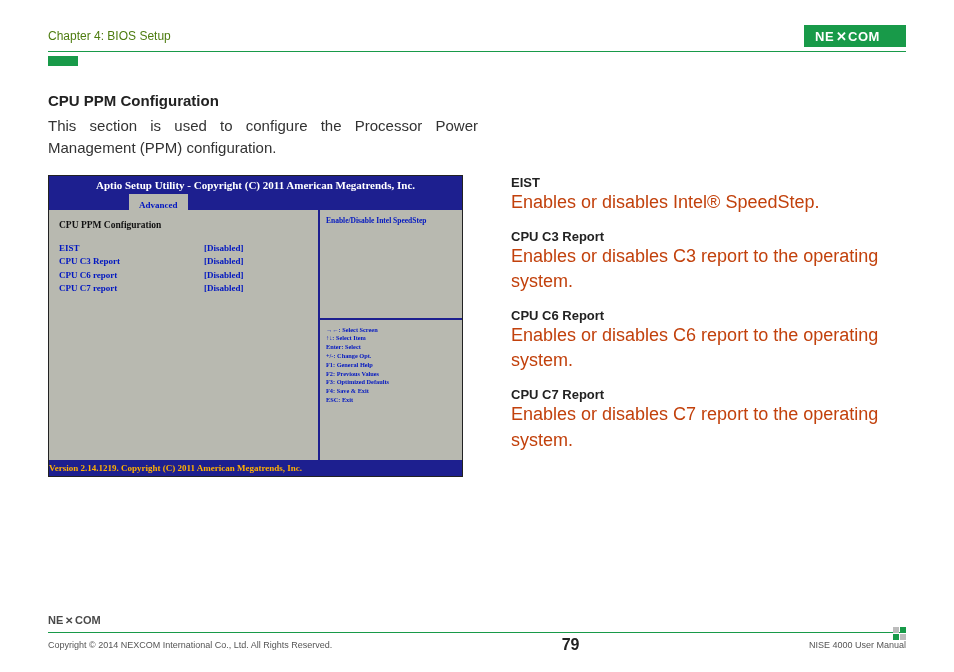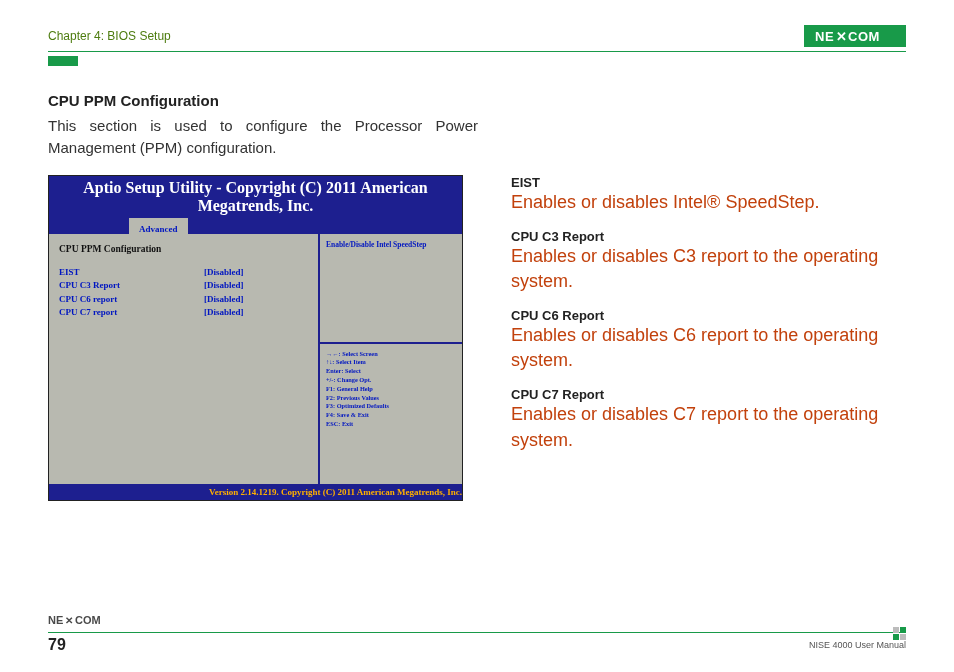--- a/index.html
+++ b/index.html
@@ -42,21 +42,21 @@
   .content { display: flex; margin-top: 16px; gap: 48px; }
   
   .bios {
     width: 415px;
     border: 1px solid #222;
     font-family: "Times New Roman", serif;
     background: #1d1f8f;
   }
   .bios-title {
     background: #1d1f8f; color: #fff; text-align: center;
-    font-size: 16px; font-weight: bold; padding: 3px 0;
+    font-size: 11px; font-weight: bold; padding: 3px 0;
   }
   .bios-tabs {
     background: #1d1f8f; height: 14px; position: relative;
   }
   .bios-tab-active {
     position: absolute; left: 80px; top: 0;
     background: #b8b9b0; color: #0016c1; font-size: 9px; font-weight: bold;
     padding: 6px 10px;
   }
   .bios-body {
@@ -82,21 +82,21 @@
   .bios-help-top {
     flex: 0 0 110px; padding: 6px 6px;
     font-size: 7.5px; font-weight: bold; color: #0016c1;
     border-bottom: 2px solid #1d1f8f;
   }
   .bios-help-bot {
     flex: 1; padding: 6px 6px;
     font-size: 6.3px; font-weight: bold; color: #0016c1; line-height: 1.4;
   }
   .bios-footer {
-    background: #1d1f8f; color: #ffb000; text-align: right;
+    background: #1d1f8f; color: #ffb000; text-align: left;
     font-size: 9px; font-weight: bold; padding: 3px 0;
   }
   
   .desc-col { flex: 1; }
   .desc-item { margin-bottom: 14px; }
   .desc-item .dt { font-size: 13px; font-weight: bold; color: #222; }
   .desc-item .dd { font-size: 18px; color: #c2410c; line-height: 1.4; }
   
   .page-footer {
     position: absolute; left: 48px; right: 48px; bottom: 18px;
@@ -215,16 +215,17 @@
   </span>
   <div class="footer-rule">
     <div class="footer-right-mark">
       <div class="grey"></div>
         <div></div>
         <div></div>
         <div class="grey"></div>
     </div>
   </div>
   <div class="footer-line">
+    <span>Copyright © 2014 NEXCOM International Co., Ltd. All Rights Reserved.</span>
     <span class="page-num">79</span>
     <span>NISE 4000 User Manual</span>
   </div>
 </div>
 
 </body></html>

